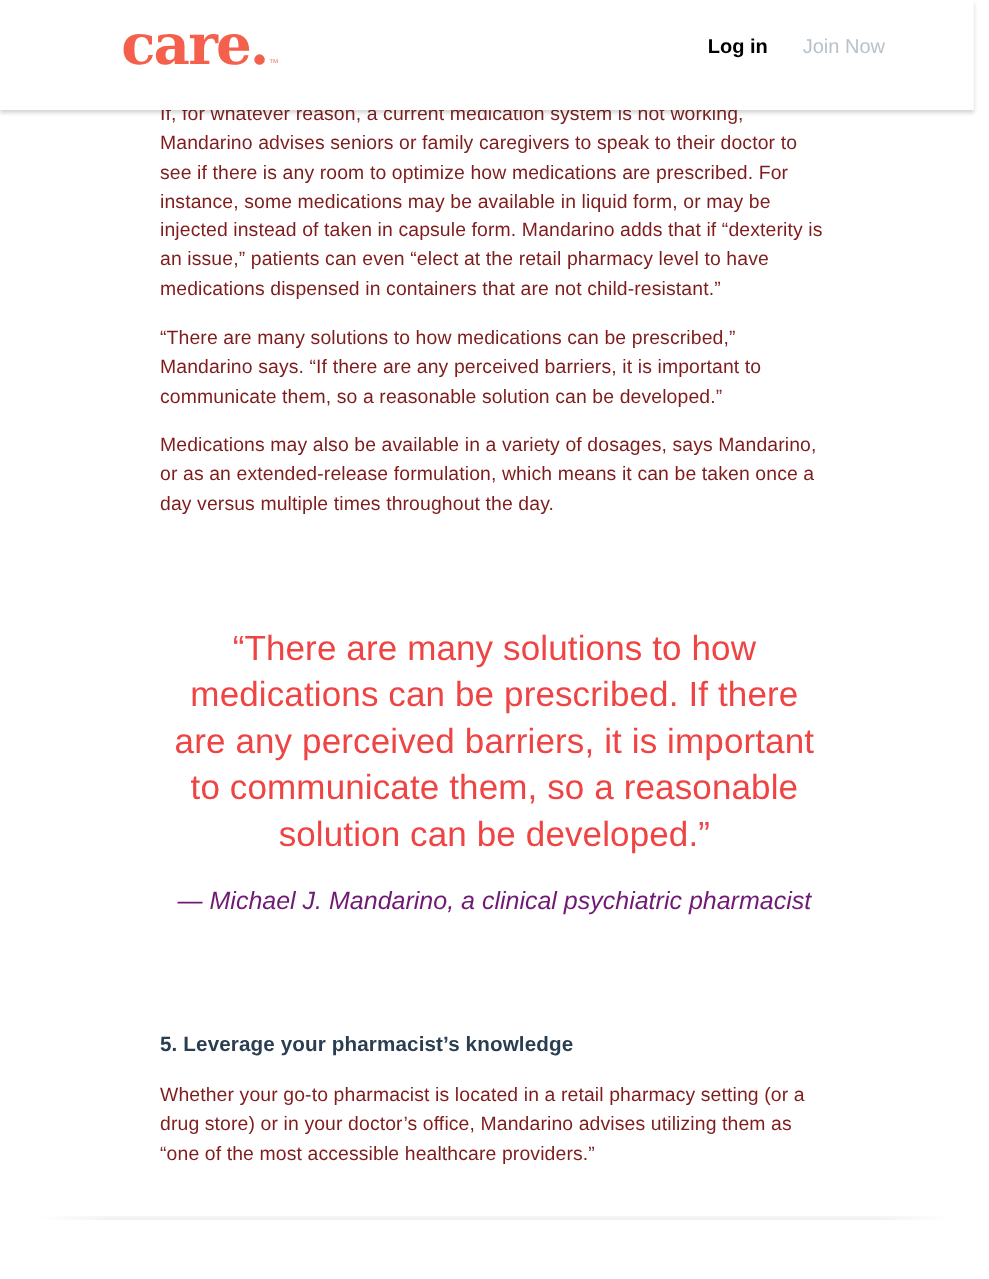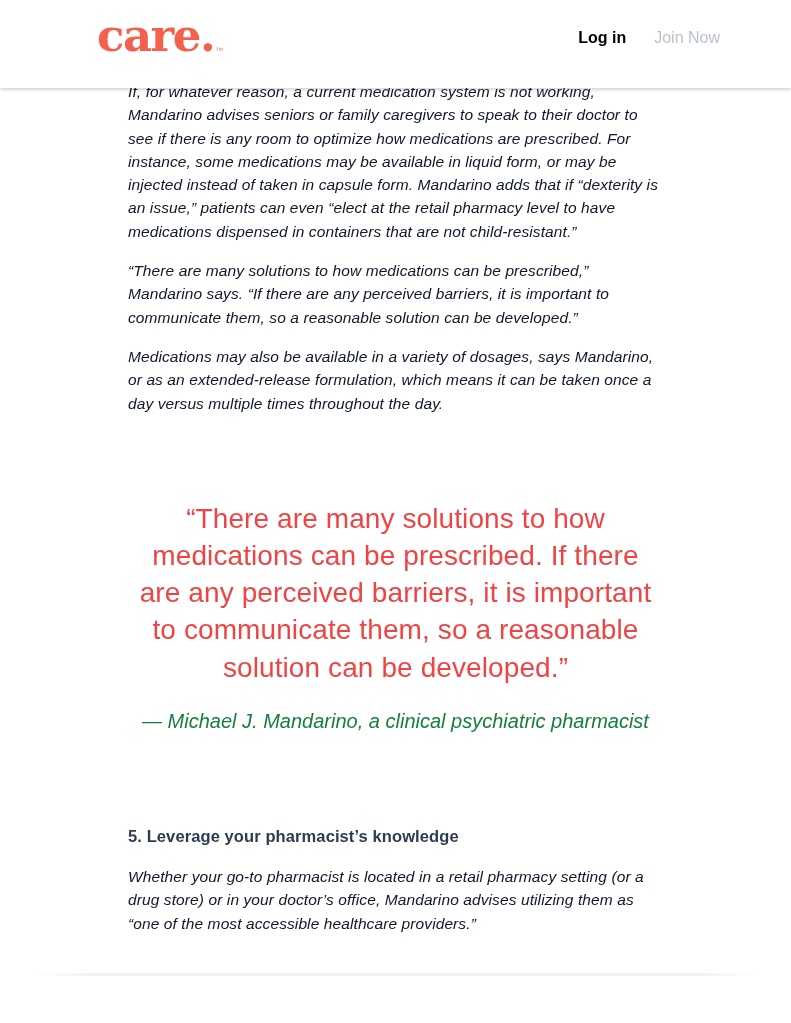--- a/index.html
+++ b/index.html
@@ -9,21 +9,21 @@
     width: 791px;
     height: 1023px;
     background: #ffffff;
     overflow: hidden;
     font-family: "Liberation Sans", sans-serif;
   }
 
   
   .site-header {
     position: absolute;
-    top: 0; left: 0; right: 0;
+    top: 0; left: 0; right: 12px;
     height: 88px;
     background: #ffffff;
     box-shadow: 0 2px 3px rgba(40, 45, 55, 0.20);
     display: flex;
     align-items: center;
     padding: 0 71px 12px 97px;
     z-index: 10;
   }
   .logo {
     font-family: "DejaVu Serif", serif;
@@ -71,39 +71,38 @@
     position: absolute;
     top: 80px;
     left: 128px;
     width: 535px;
     z-index: 1;
   }
   .article p.body-para {
     font-size: 15.5px;
     line-height: 23.3px;
     letter-spacing: 0.1px;
-    color: #0f172a;
+    color: #7f1d1d;
     margin: 0 0 16px 0;
-    font-style: italic;
   }
   .pull-quote {
     margin-top: 85px;
     text-align: center;
     font-size: 28px;
     line-height: 37.2px;
     letter-spacing: 0.1px;
     color: #ef4444;
   }
   .pull-quote-attribution {
     margin-top: 17px;
     text-align: center;
     font-style: italic;
     font-size: 20px;
     line-height: 37.2px;
-    color: #15803d;
+    color: #701a75;
   }
   .section-heading {
     margin-top: 84px;
     font-size: 16.5px;
     line-height: 24px;
     font-weight: 700;
     color: #2b3e51;
     letter-spacing: 0.1px;
   }
   .article p.closing-para {

